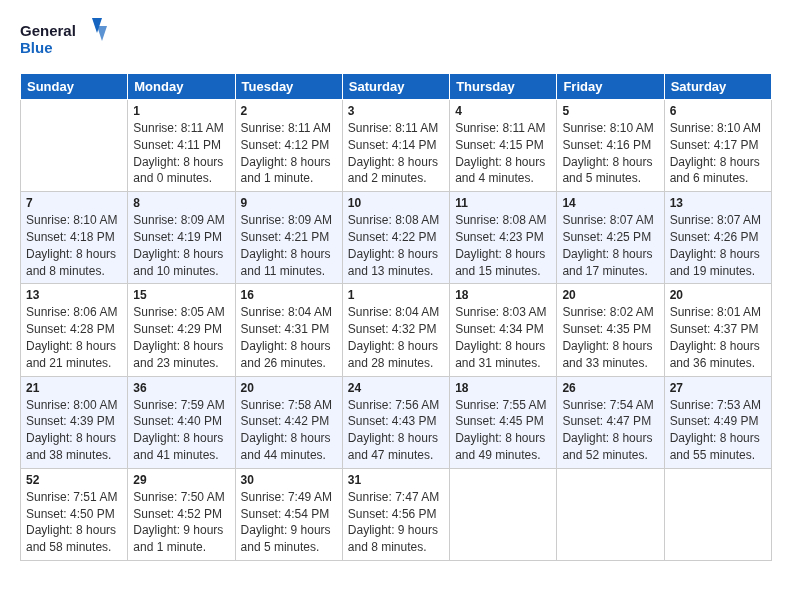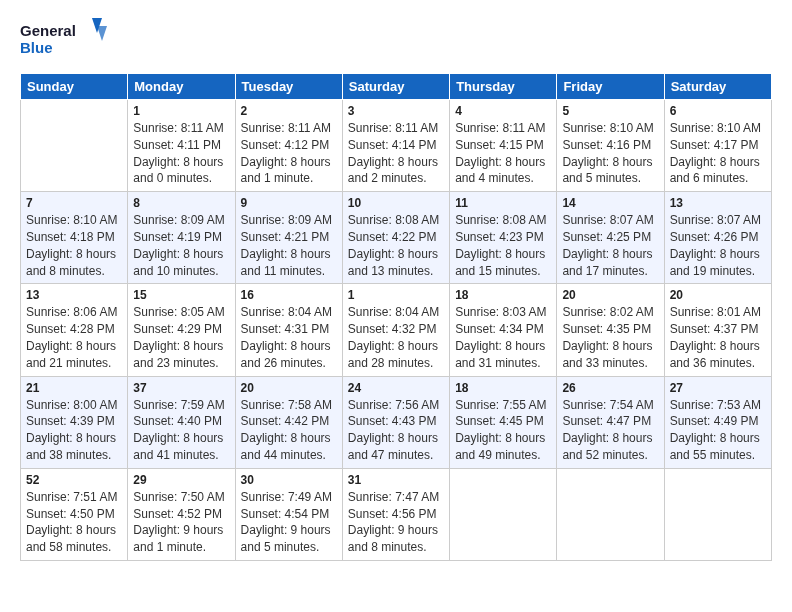--- a/index.html
+++ b/index.html
@@ -199,21 +199,21 @@
             <span class="day-number">20</span>
             <div class="day-info">Sunrise: 8:01 AM<br>Sunset: 4:37 PM<br>Daylight: 8 hours and 36 minutes.</div>
           </td>
         </tr>
         <tr>
           <td>
             <span class="day-number">21</span>
             <div class="day-info">Sunrise: 8:00 AM<br>Sunset: 4:39 PM<br>Daylight: 8 hours and 38 minutes.</div>
           </td>
           <td>
-            <span class="day-number">37</span>
+            <span class="day-number">36</span>
             <div class="day-info">Sunrise: 7:59 AM<br>Sunset: 4:40 PM<br>Daylight: 8 hours and 41 minutes.</div>
           </td>
           <td>
             <span class="day-number">20</span>
             <div class="day-info">Sunrise: 7:58 AM<br>Sunset: 4:42 PM<br>Daylight: 8 hours and 44 minutes.</div>
           </td>
           <td>
             <span class="day-number">24</span>
             <div class="day-info">Sunrise: 7:56 AM<br>Sunset: 4:43 PM<br>Daylight: 8 hours and 47 minutes.</div>
           </td>

